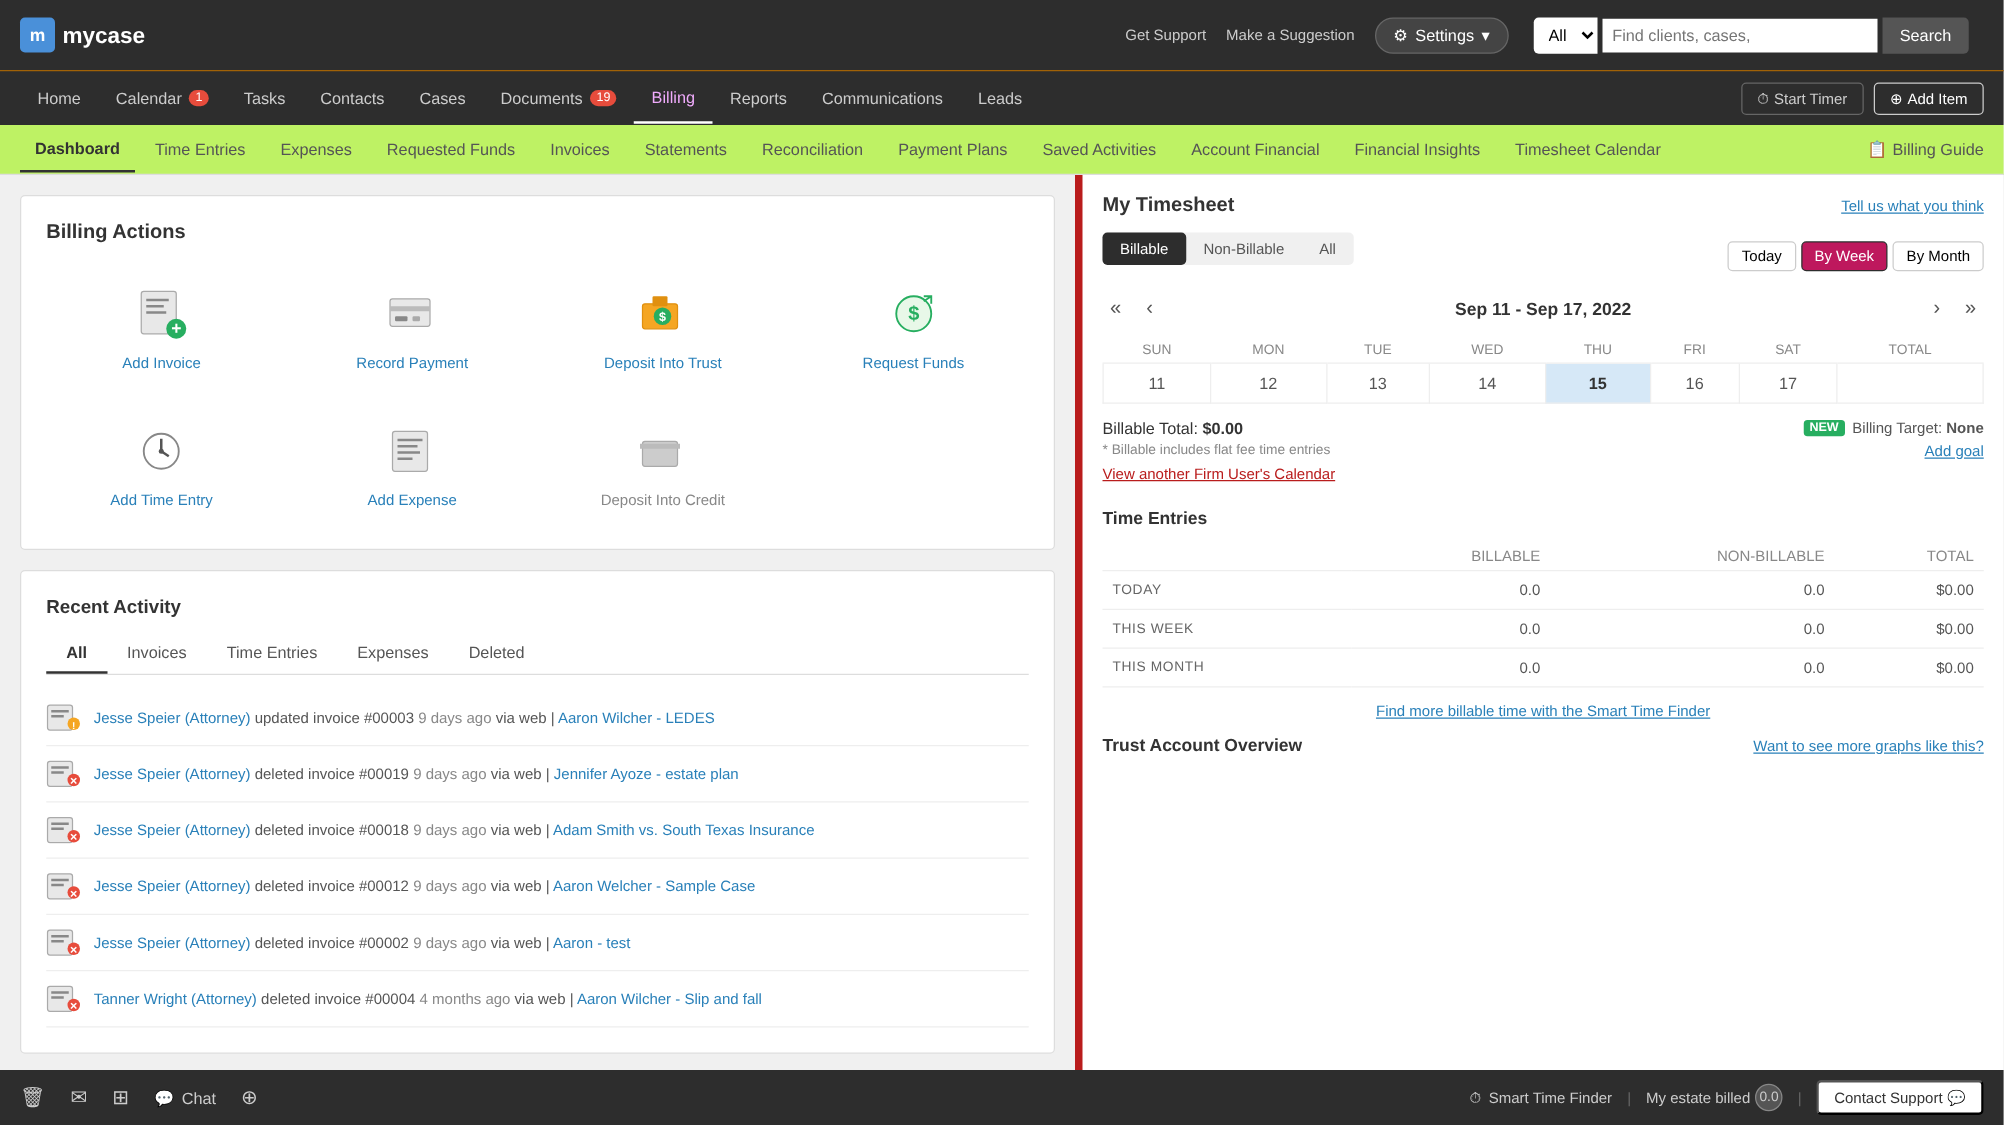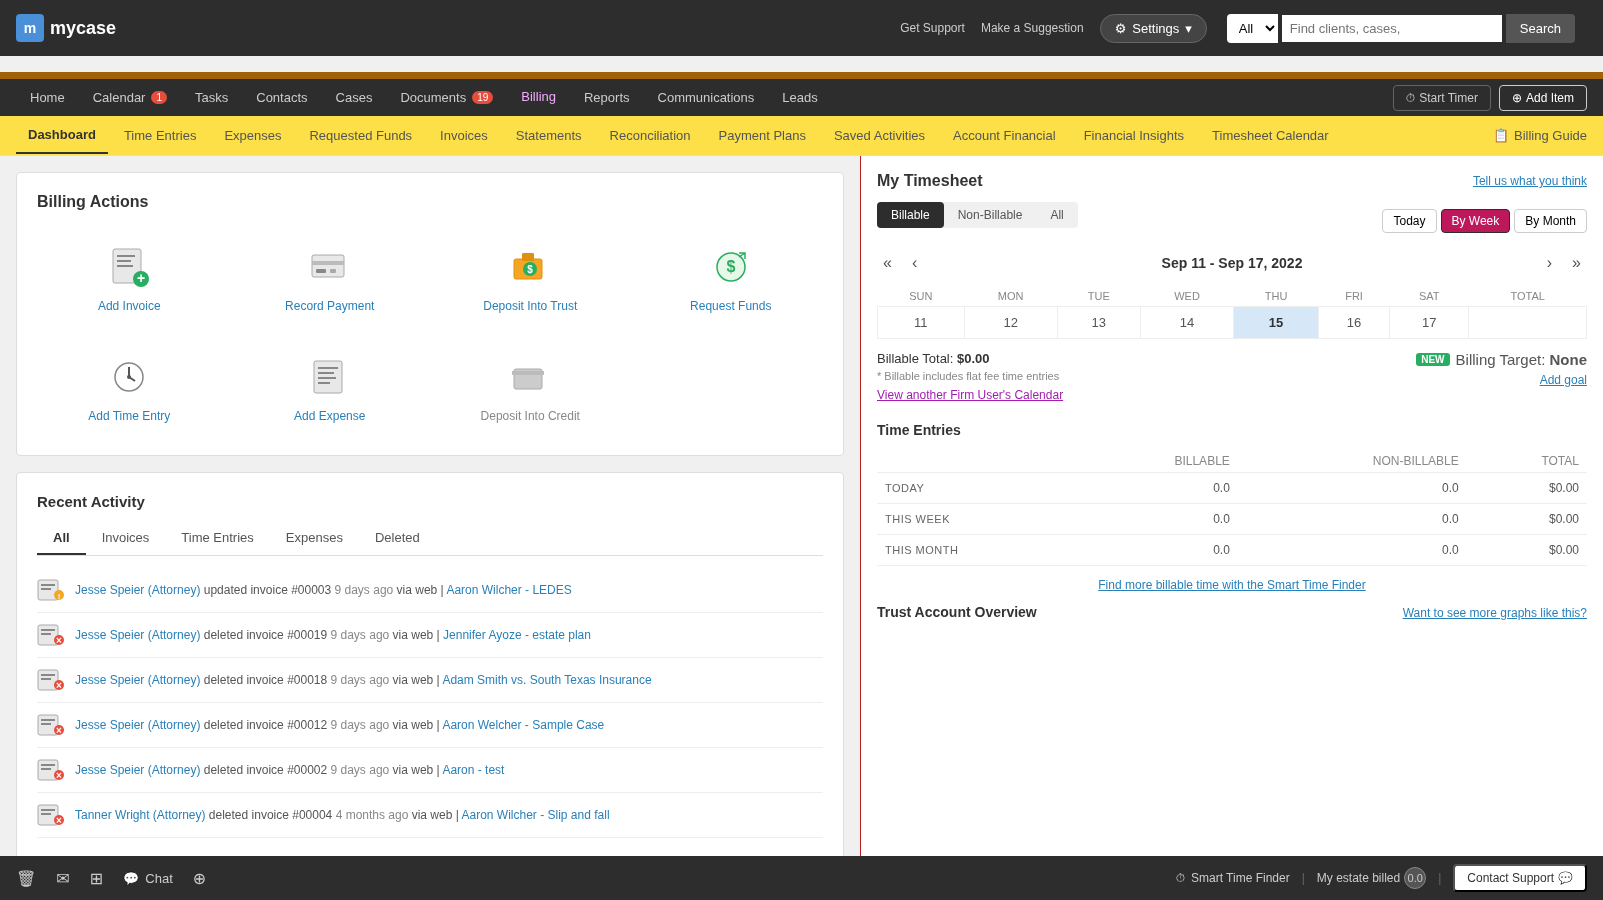--- a/index.html
+++ b/index.html
@@ -11,38 +11,38 @@
     .logo-icon { width: 28px; height: 28px; background: #4a90d9; border-radius: 4px; display: flex; align-items: center; justify-content: center; color: white; font-size: 14px; font-weight: bold; }
     .top-links { margin-left: auto; display: flex; align-items: center; gap: 16px; color: #ccc; font-size: 12px; }
     .top-links a { color: #ccc; text-decoration: none; }
     .settings-btn { background: #444; border: 1px solid #666; color: #fff; padding: 6px 14px; border-radius: 20px; cursor: pointer; display: flex; align-items: center; gap: 6px; font-size: 13px; }
     .search-area { display: flex; align-items: center; gap: 4px; margin: 0 12px; }
     .search-select { background: #fff; border: none; padding: 6px 8px; border-radius: 4px 0 0 4px; font-size: 13px; cursor: pointer; }
     .search-input { border: none; padding: 6px 100px 6px 8px; border-radius: 0; font-size: 13px; width: 220px; outline: none; }
     .search-btn { background: #555; color: #fff; border: none; padding: 7px 14px; border-radius: 0 4px 4px 0; cursor: pointer; font-size: 13px; }
 
     
-    .main-nav { background: #2d2d2d; display: flex; align-items: center; padding: 0 16px; height: 44px; flex-shrink: 0; border-top: 7px solid #a16207; margin-top: 16px; }
+    .main-nav { background: #2d2d2d; display: flex; align-items: center; padding: 0 16px; height: 44px; flex-shrink: 0; border-top: 1px solid #a16207; }
     .main-nav a { color: #ccc; text-decoration: none; padding: 12px 14px; font-size: 13px; display: inline-flex; align-items: center; gap: 4px; }
     .main-nav a.active { color: #f0abfc; border-bottom: 2px solid #fff; }
     .nav-badge { background: #e74c3c; color: #fff; border-radius: 10px; padding: 1px 5px; font-size: 10px; margin-left: 2px; }
     .nav-right { margin-left: auto; display: flex; align-items: center; gap: 8px; }
     .start-timer-btn { color: #ccc; background: none; border: 1px solid #666; padding: 5px 12px; border-radius: 4px; cursor: pointer; font-size: 12px; display: flex; align-items: center; gap: 4px; }
     .add-item-btn { color: #fff; background: none; border: 1px solid #ccc; padding: 5px 12px; border-radius: 4px; cursor: pointer; font-size: 12px; display: flex; align-items: center; gap: 4px; }
 
     
-    .sub-nav { background: #fde047; display: flex; align-items: center; padding: 0 16px; height: 40px; flex-shrink: 0; border-bottom: 1px solid #ddd; gap: 4px; }
+    .sub-nav { background: #bef264; display: flex; align-items: center; padding: 0 16px; height: 40px; flex-shrink: 0; border-bottom: 1px solid #ddd; gap: 4px; }
     .sub-nav a { color: #555; text-decoration: none; padding: 10px 12px; font-size: 13px; }
     .sub-nav a.active { color: #333; font-weight: 600; border-bottom: 2px solid #333; }
     .billing-guide { display: flex; align-items: center; gap: 4px; margin-left: auto; color: #555; font-size: 13px; cursor: pointer; }
 
     
     .content { display: flex; flex: 1; overflow: hidden; }
     .left-panel { flex: 0 0 860px; overflow-y: auto; padding: 16px; display: flex; flex-direction: column; gap: 16px; }
-    .right-panel { flex: 1; overflow-y: auto; padding: 16px; background: #fff; border-left: 1px solid #b91c1c; }
+    .right-panel { flex: 1; overflow-y: auto; padding: 16px; background: #fff; border-left: 6px solid #b91c1c; }
 
     
     .billing-actions-card { background: #fff; border: 1px solid #ddd; border-radius: 4px; padding: 20px; }
     .billing-actions-card h2 { font-size: 16px; font-weight: 600; margin-bottom: 20px; color: #333; }
     .actions-grid { display: grid; grid-template-columns: repeat(4, 1fr); gap: 16px; }
     .action-item { display: flex; flex-direction: column; align-items: center; gap: 8px; cursor: pointer; padding: 12px; border-radius: 4px; }
     .action-icon { width: 48px; height: 48px; display: flex; align-items: center; justify-content: center; }
     .action-label { font-size: 12px; color: #2980b9; text-align: center; font-weight: 500; }
 
     
@@ -71,21 +71,21 @@
     .cal-controls { display: flex; gap: 4px; margin-left: auto; }
     .cal-ctrl-btn { padding: 4px 10px; border: 1px solid #ccc; background: #fff; cursor: pointer; border-radius: 4px; font-size: 12px; }
     .cal-ctrl-btn.active { background: #be185d; color: #fff; border-color: #2d2d2d; }
     .cal-grid { width: 100%; border-collapse: collapse; margin-bottom: 12px; }
     .cal-grid th { text-align: center; font-size: 11px; color: #888; padding: 4px; font-weight: normal; border-bottom: 1px solid #eee; }
     .cal-grid td { text-align: center; padding: 8px 4px; font-size: 13px; color: #555; border: 1px solid #eee; }
     .cal-grid td.today { background: #d6e8f7; font-weight: 600; color: #333; }
     .billable-total { font-size: 13px; margin-bottom: 4px; }
     .billable-total strong { font-weight: 600; }
     .billable-note { font-size: 11px; color: #888; margin-bottom: 6px; }
-    .view-calendar { color: #a21caf; font-size: 12px; cursor: pointer; margin-bottom: 16px; display: block; }
+    .view-calendar { color: #b91c1c; font-size: 12px; cursor: pointer; margin-bottom: 16px; display: block; }
     .new-badge { background: #27ae60; color: #fff; padding: 1px 5px; border-radius: 3px; font-size: 10px; font-weight: bold; }
     .add-goal { color: #2980b9; font-size: 12px; cursor: pointer; }
     .time-entries-section h3 { font-size: 14px; font-weight: 600; margin-bottom: 12px; }
     .te-table { width: 100%; border-collapse: collapse; font-size: 12px; }
     .te-table th { color: #888; font-weight: normal; text-align: right; padding: 4px 8px; border-bottom: 1px solid #eee; }
     .te-table th:first-child { text-align: left; }
     .te-table td { padding: 8px; text-align: right; color: #555; border-bottom: 1px solid #eee; }
     .te-table td:first-child { text-align: left; color: #666; font-size: 11px; text-transform: uppercase; letter-spacing: 0.5px; }
     .smart-time { color: #2980b9; font-size: 12px; cursor: pointer; text-align: center; padding: 12px; display: block; }
     .want-graphs { font-size: 12px; color: #2980b9; cursor: pointer; }
@@ -457,21 +457,21 @@
         <div class="billable-total">
           <span>Billable Total: </span>
           <strong>$0.00</strong>
         </div>
         <div class="billable-note">* Billable includes flat fee time entries</div>
         <a href="#" class="view-calendar">View another Firm User's Calendar</a>
       </div>
       <div style="text-align:right;">
         <div class="billing-target-row">
           <span class="new-badge">NEW</span>
-          <span style="margin-left:6px;font-size:15px;color:#555;">Billing Target: <strong>None</strong></span>
+          <span style="margin-left:6px;font-size:12px;color:#555;">Billing Target: <strong>None</strong></span>
         </div>
         <div style="text-align:right;">
           <a href="#" class="add-goal">Add goal</a>
         </div>
       </div>
     </div>
 
     <div class="time-entries-section">
       <h3>Time Entries</h3>
       <table class="te-table">

